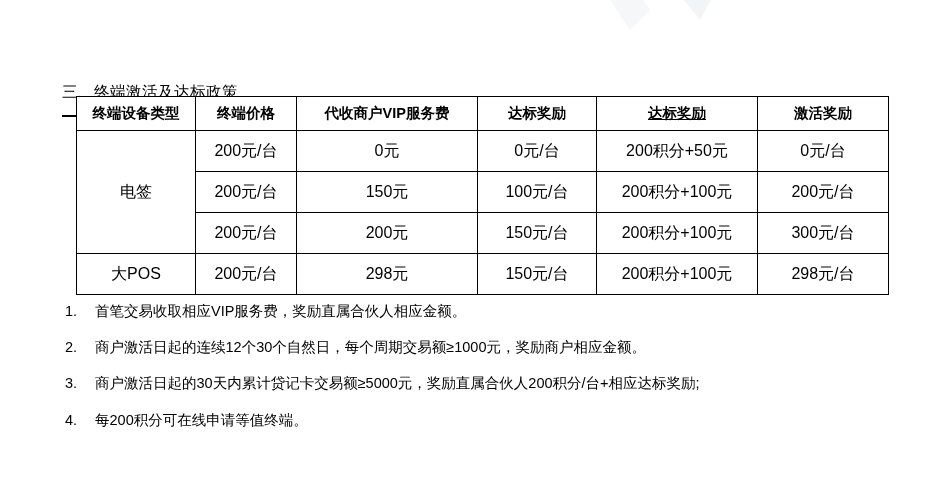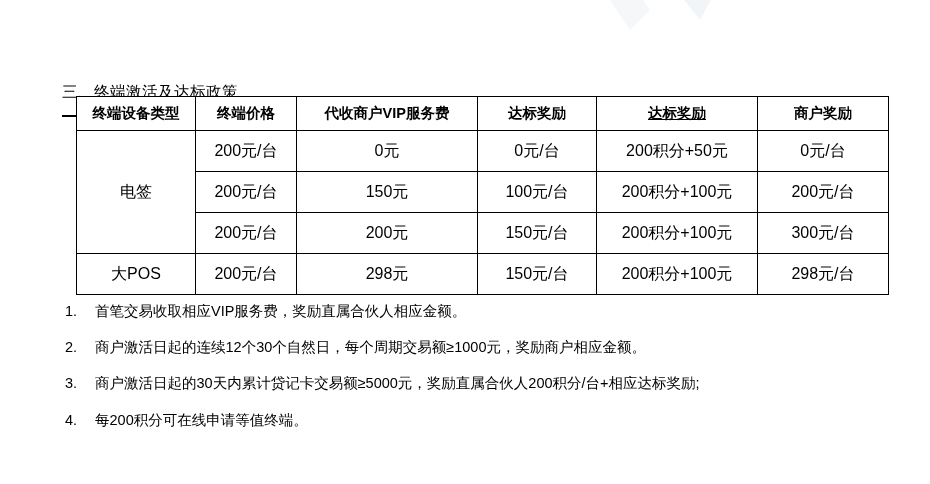--- a/index.html
+++ b/index.html
@@ -116,21 +116,21 @@
   <div class="section-title">三、终端激活及达标政策</div>
 
   <table class="policy">
     <thead>
       <tr>
         <th class="col-type">终端设备类型</th>
         <th class="col-price">终端价格</th>
         <th class="col-vip">代收商户VIP服务费</th>
         <th class="col-activate">达标奖励</th>
         <th class="col-reach">达标奖励</th>
-        <th class="col-merchant">商户奖励</th>
+        <th class="col-merchant">激活奖励</th>
       </tr>
     </thead>
     <tbody>
       <tr>
         <td class="type-cell" rowspan="3">电签</td>
         <td>200元/台</td>
         <td>0元</td>
         <td>0元/台</td>
         <td>200积分+50元</td>
         <td>0元/台</td>

